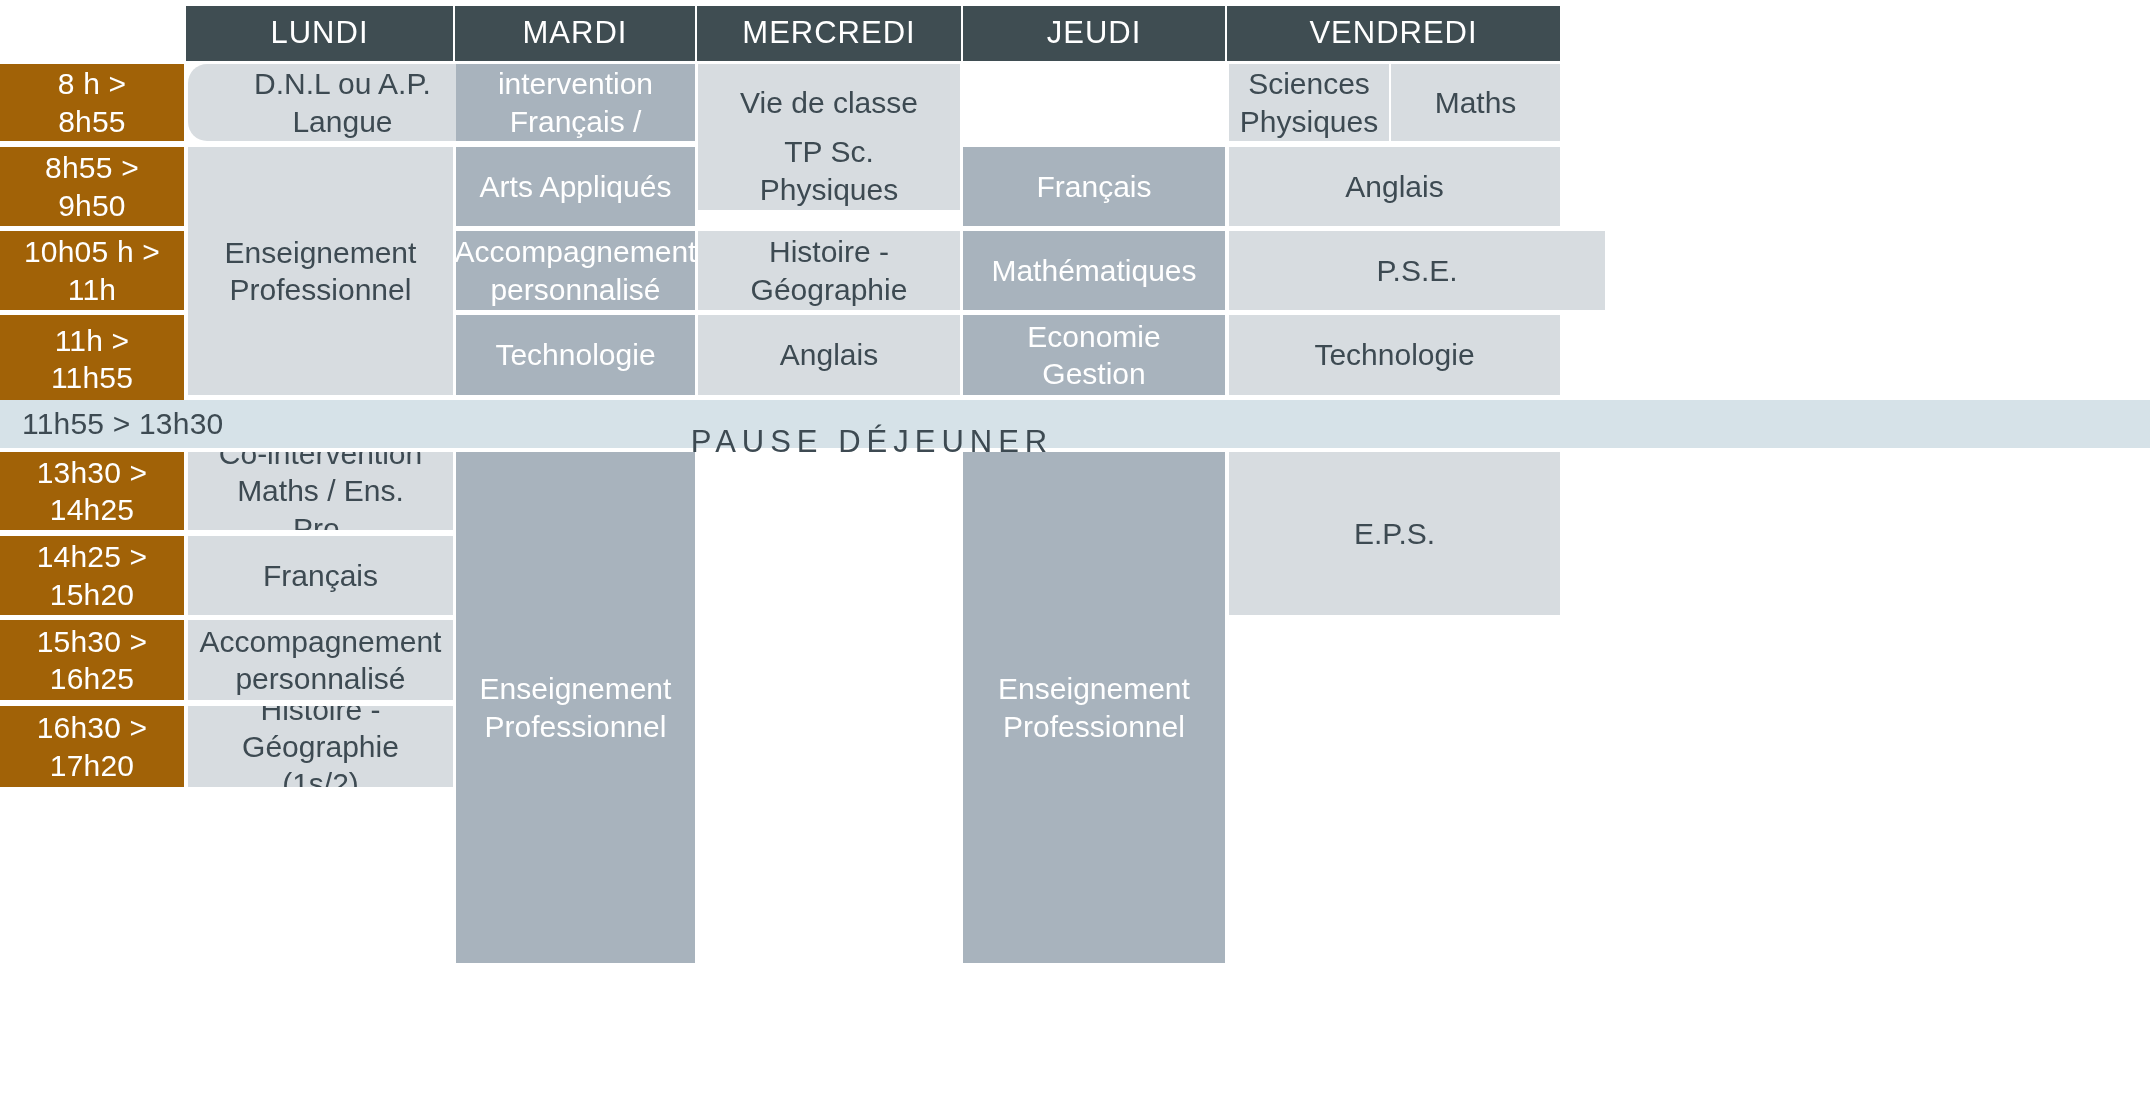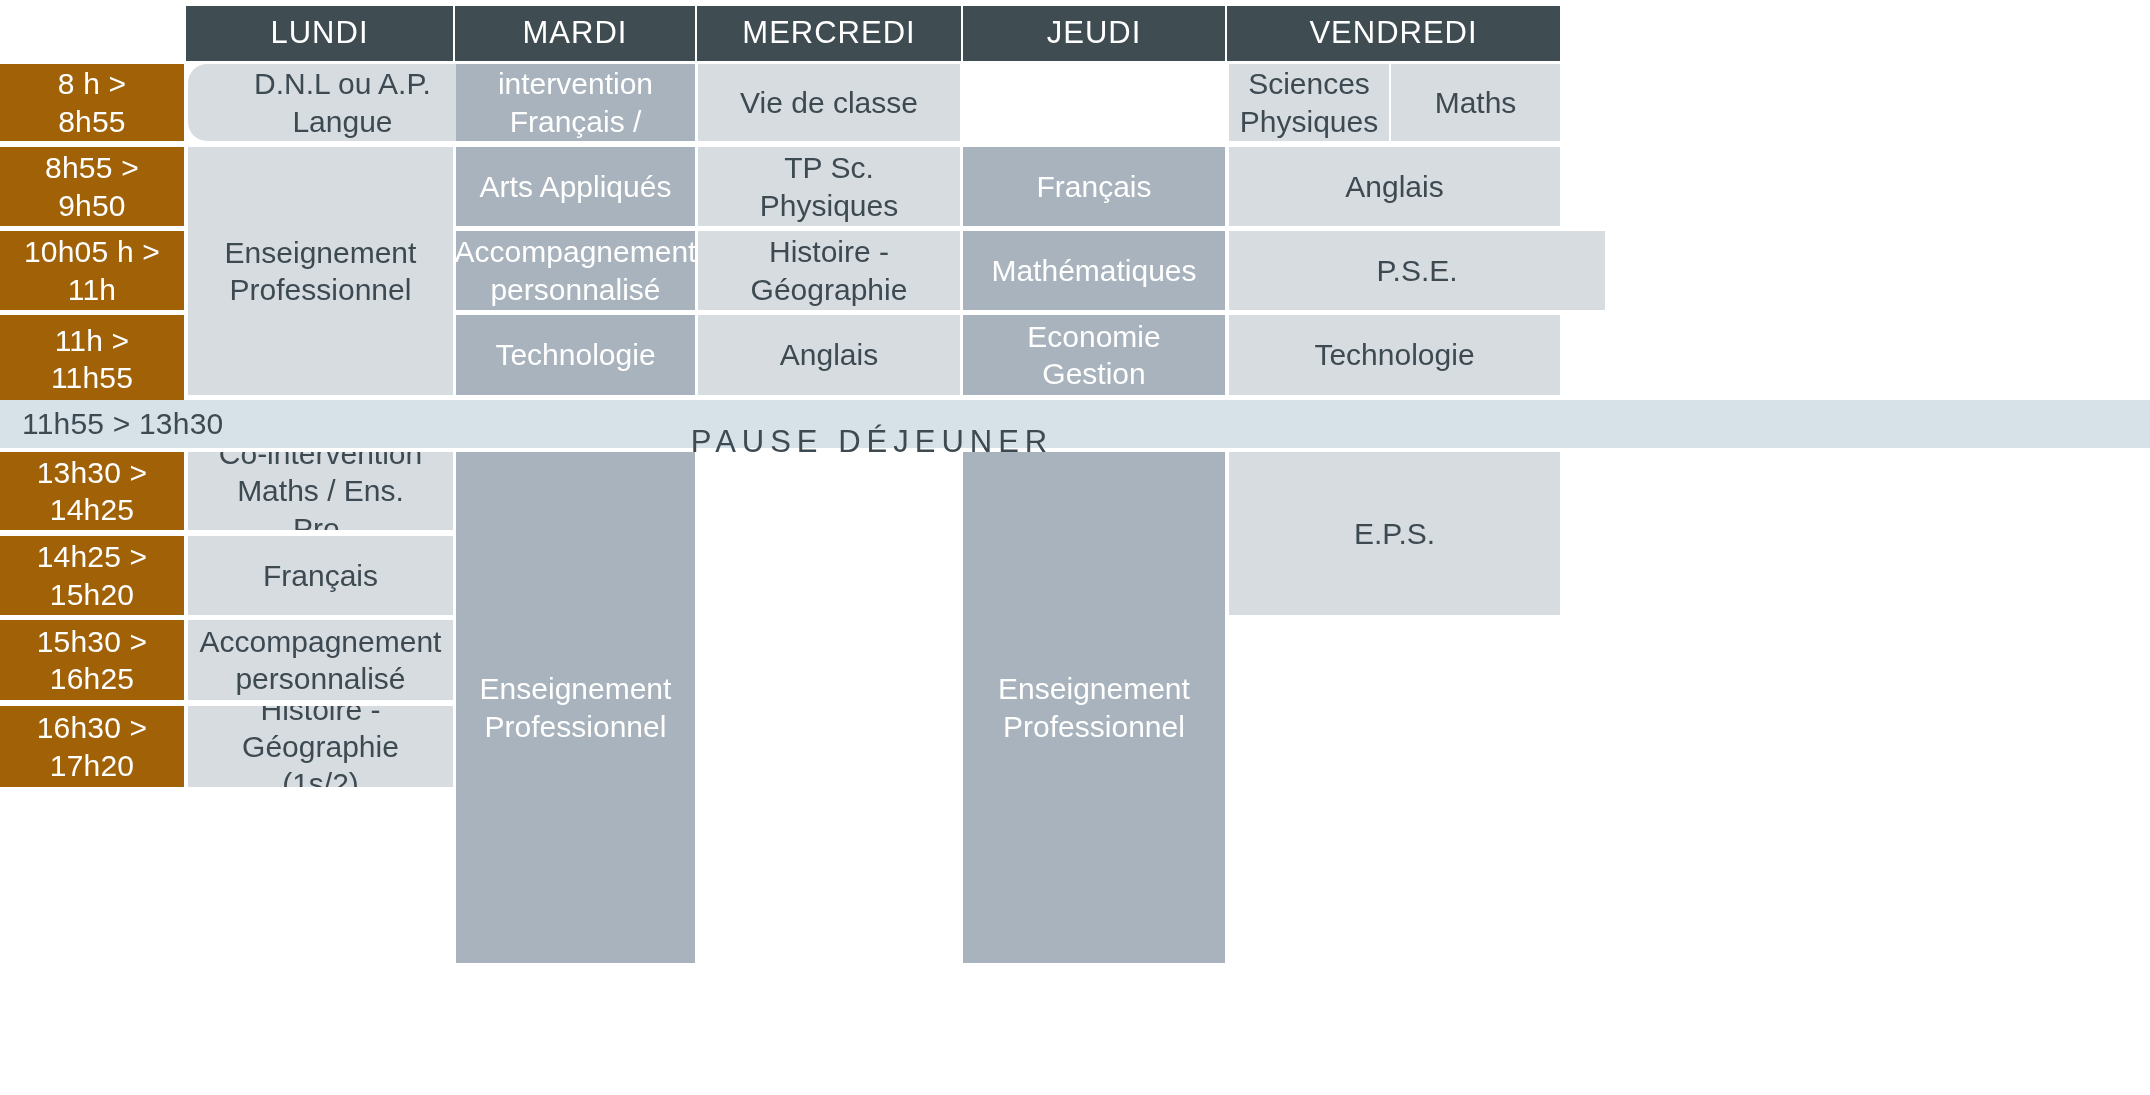--- a/index.html
+++ b/index.html
@@ -88,21 +88,21 @@
 Professionnel</div>
 
   <div class="cell mid" style="left:456px; top:64px; width:239px; height:77px;">Co-intervention
 Français / Ens. Pro.</div>
   <div class="cell mid" style="left:456px; top:147px; width:239px; height:79px;">Arts Appliqués</div>
   <div class="cell mid" style="left:456px; top:231px; width:239px; height:79px;">Accompagnement
 personnalisé</div>
   <div class="cell mid" style="left:456px; top:315px; width:239px; height:80px;">Technologie</div>
 
   <div class="cell light" style="left:698px; top:64px; width:262px; height:77px;">Vie de classe</div>
-  <div class="cell light" style="left:698px; top:147px; width:262px; height:79px;">TP Sc. Physiques</div>
+  <div class="cell light" style="left:698px; top:131px; width:262px; height:79px;">TP Sc. Physiques</div>
   <div class="cell light" style="left:698px; top:231px; width:262px; height:79px;">Histoire - Géographie</div>
   <div class="cell light" style="left:698px; top:315px; width:262px; height:80px;">Anglais</div>
 
   <div class="cell blank" style="left:963px; top:64px; width:262px; height:77px;"></div>
   <div class="cell mid" style="left:963px; top:147px; width:262px; height:79px;">Français</div>
   <div class="cell mid" style="left:963px; top:231px; width:262px; height:79px;">Mathématiques</div>
   <div class="cell mid" style="left:963px; top:315px; width:262px; height:80px;">Economie Gestion</div>
 
   <div class="cell light" style="left:1229px; top:64px; width:160px; height:77px;">Sciences
 Physiques</div>

